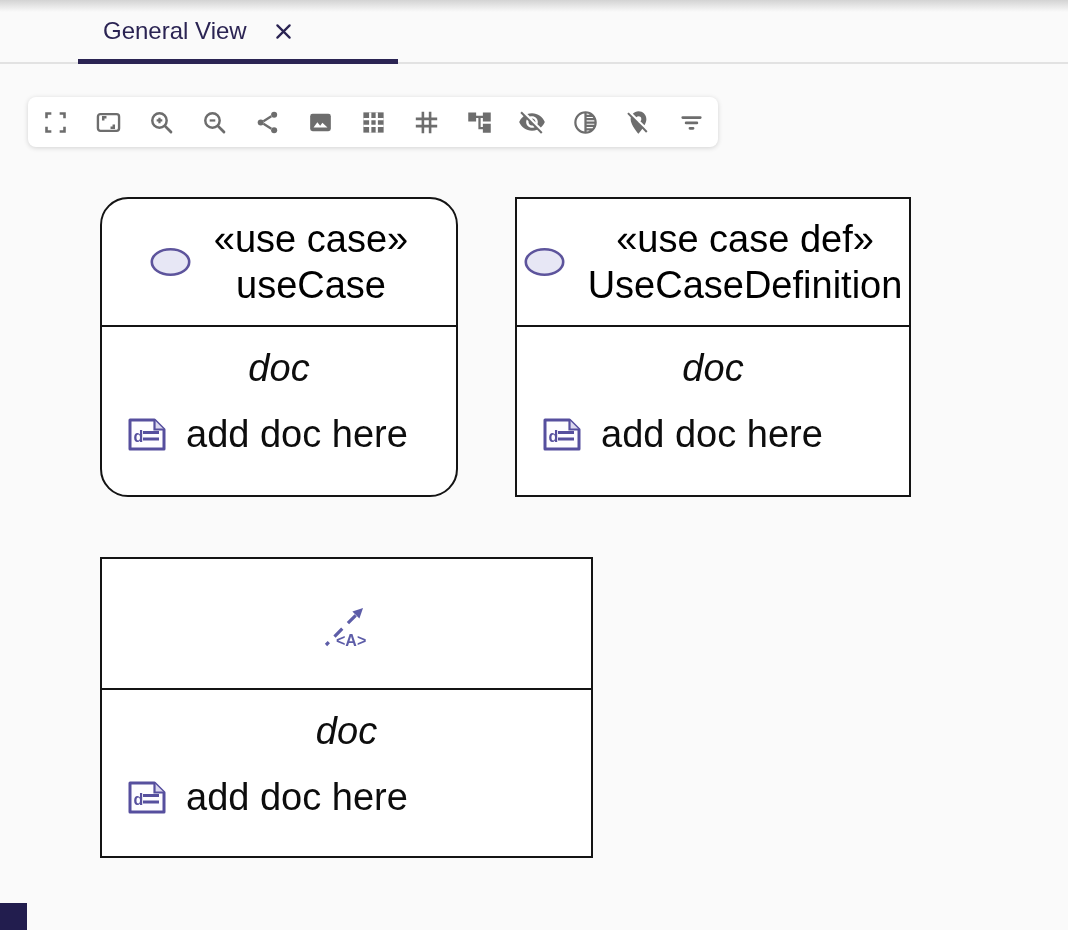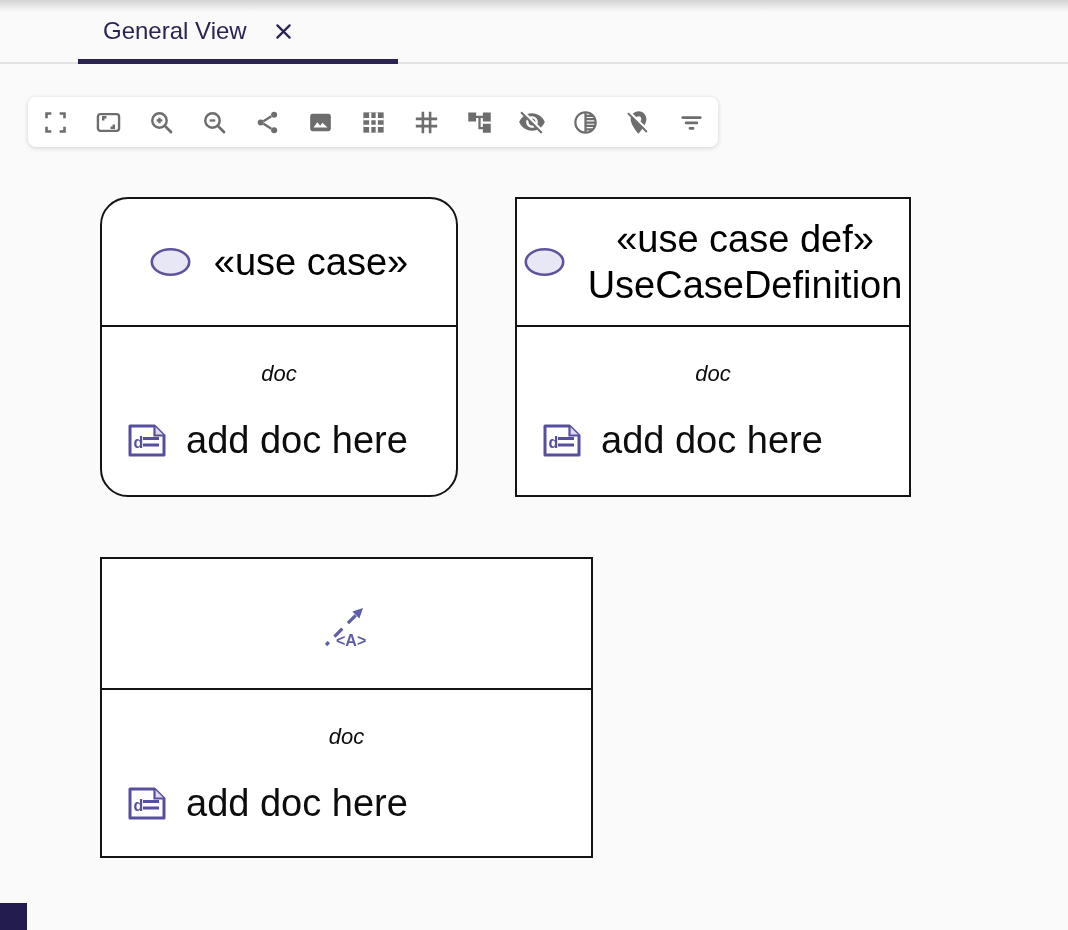--- a/index.html
+++ b/index.html
@@ -22,21 +22,21 @@
     display:flex;align-items:center;justify-content:space-between;padding:0 13px;z-index:2}
   .tbtn{background:none;border:0;margin:0;padding:0;width:28px;height:28px;
     display:flex;align-items:center;justify-content:center;cursor:pointer}
   
   .node{position:absolute;background:#fff;border:2px solid #141414;box-sizing:border-box}
   .node.rounded{border-radius:28px}
   .node-header{border-bottom:2px solid #141414;display:flex;align-items:center;justify-content:center;gap:23px}
   .h126{height:126px}
   .h129{height:129px}
   .node-title{text-align:center;font-size:38px;line-height:46px;color:#000000}
-  .doc-label{text-align:center;font-style:italic;font-size:22px;line-height:38px;margin-top:28px}
+  .doc-label{text-align:center;font-style:italic;font-size:38px;line-height:38px;margin-top:22px}
   .doc-row{display:flex;align-items:center;gap:20px;margin:26px 0 0 26px;font-size:38px;cursor:pointer}
   .corner-panel{position:absolute;left:0;bottom:0;width:27px;height:27px;background:#221d4e}
   svg{display:block}
 </style>
 </head>
 <body>
 
 <div class="top-shade"></div>
 
 <div class="tabbar">
@@ -129,20 +129,21 @@
   </button>
 </div>
 
 <div class="node rounded" style="left:100px;top:197px;width:358px;height:300px">
   <div class="node-header h126">
     <svg width="41" height="30" viewBox="0 0 41 30">
       <ellipse cx="20.5" cy="15" rx="18.7" ry="12.7" fill="#e7e7f5" stroke="#5d549c" stroke-width="2.6"></ellipse>
     </svg>
     <div class="node-title">
       <div>«use case»</div>
+      <div>useCase</div>
     </div>
   </div>
   <div>
     <div class="doc-label">doc</div>
     <div class="doc-row">
       <svg width="38" height="33" viewBox="0 0 38 33">
         <path d="M2 2h24.5L36 11.5V31H2z" fill="#fdfcff" stroke="#564f9e" stroke-width="3" stroke-linejoin="round"></path>
         <path d="M26.5 2v9.5H36" fill="#dcd9f0" stroke="#564f9e" stroke-width="2.2"></path>
         <text x="5.5" y="23.5" font-size="16" font-weight="bold" fill="#564f9e">d</text>
         <path d="M15 14.5h16 M15 21h16" stroke="#564f9e" stroke-width="2.8" fill="none"></path>

